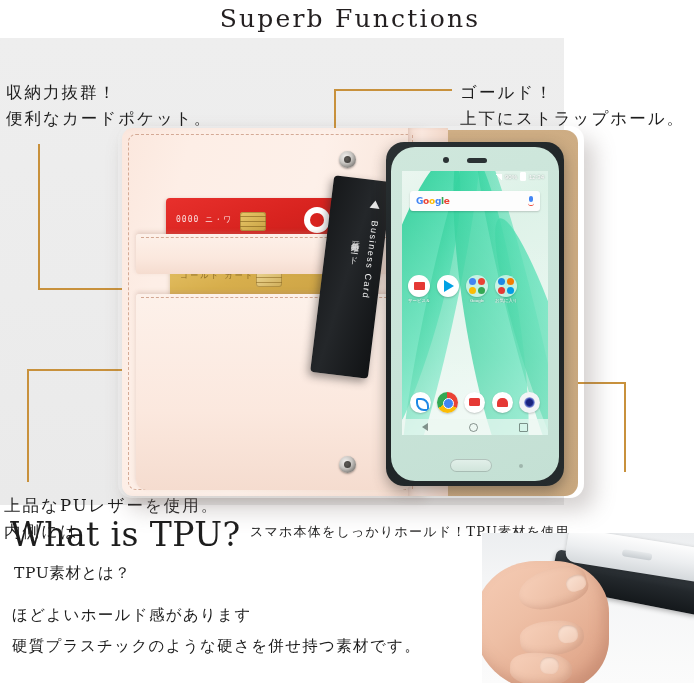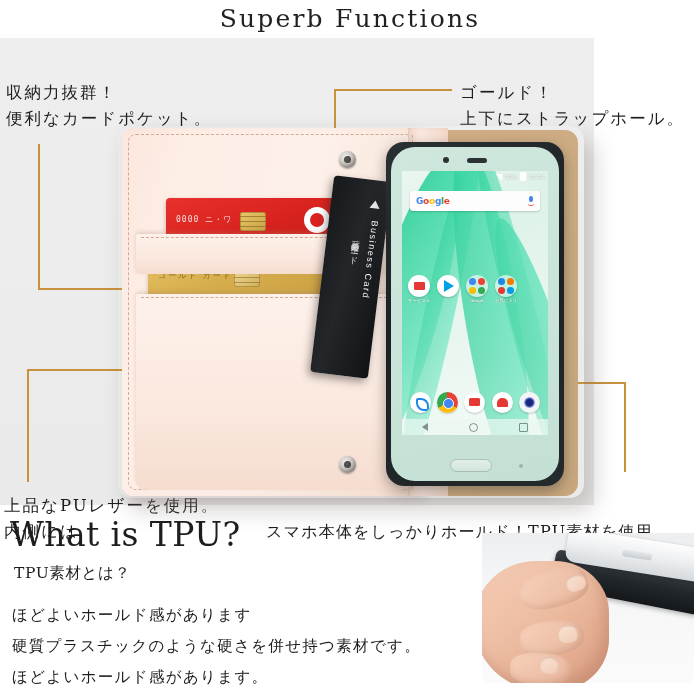--- a/index.html
+++ b/index.html
@@ -17,37 +17,36 @@
     text-align:center;
     font-family:"DejaVu Serif",serif;
     font-size:25px;letter-spacing:2.2px;color:#231f20;
     font-weight:400;
   }
 
   
   .photo-band{
     position:absolute;left:0;top:38px;width:564px;height:467px;
     background:linear-gradient(180deg,#eeeeee 0%,#ececec 55%,#eaeaea 100%);
-    padding-left:30px;
   }
 
   
   .cap{
     position:absolute;
     font-family:"DejaVu Serif","Liberation Serif",serif;
     color:#1d1d1d;
     font-size:16.5px;
     letter-spacing:2.0px;
     line-height:26px;
     white-space:nowrap;
   }
   .cap-tl{left:6px;top:42px;}
   .cap-tr{left:460px;top:42px;}
   .cap-bl{left:4px;top:455px;}
-  .cap-br{left:266px;top:481px;letter-spacing:1.2px;font-size:16px;}
+  .cap-br{left:250px;top:481px;letter-spacing:1.2px;font-size:13px;}
 
   
   .lead{position:absolute;background:#c8913c;}
   .lead-v{width:2px;}
   .lead-h{height:2px;}
   .dot{
     position:absolute;width:13px;height:13px;border-radius:50%;
     background:#c8913c;
   }
 
@@ -126,21 +125,21 @@
     position:absolute;left:74px;top:14px;width:26px;height:19px;border-radius:3px;
     background:linear-gradient(145deg,#e8c76a,#c9a243);
     box-shadow:inset 0 0 0 1px rgba(150,115,40,.6);
   }
   .card-red .chip i{position:absolute;left:0;right:0;height:1px;background:rgba(140,105,35,.7);}
   .card-red .num{
     position:absolute;left:10px;top:16px;color:rgba(255,255,255,.85);
     font-size:8px;letter-spacing:1px;font-family:"DejaVu Sans Mono",monospace;
   }
   .card-gold{
-    left:148px;top:218px;width:180px;height:42px;
+    left:170px;top:218px;width:180px;height:42px;
     background:linear-gradient(160deg,#e6c368 0%,#d7ae4c 45%,#caa043 100%);
     box-shadow:0 2px 4px rgba(120,90,25,.3);
   }
   .card-gold .chip{
     position:absolute;left:86px;top:12px;width:26px;height:19px;border-radius:3px;
     background:linear-gradient(145deg,#f2dc9a,#cfae5a);
     box-shadow:inset 0 0 0 1px rgba(150,115,40,.55);
   }
   .card-gold .chip i{position:absolute;left:0;right:0;height:1px;background:rgba(140,105,35,.6);}
   .card-gold .jtxt{
@@ -519,21 +518,20 @@
       </div>
     </div>
 
   </div>
 
   <div class="tpu-title">What is TPU?</div>
   <div class="tpu-sub">TPU素材とは？</div>
   <div class="tpu-body">
     <div>ほどよいホールド感があります</div>
     <div>硬質プラスチックのような硬さを併せ持つ素材です。</div>
-    <div>ほどよいホールド感があります。</div>
   </div>
 
   <div class="tpu-photo">
     <div class="case-strip"></div>
     <div class="phone-strip">
       <div class="vol"></div>
 
     </div>
     <div class="hand">
       <div class="finger f1"></div>

